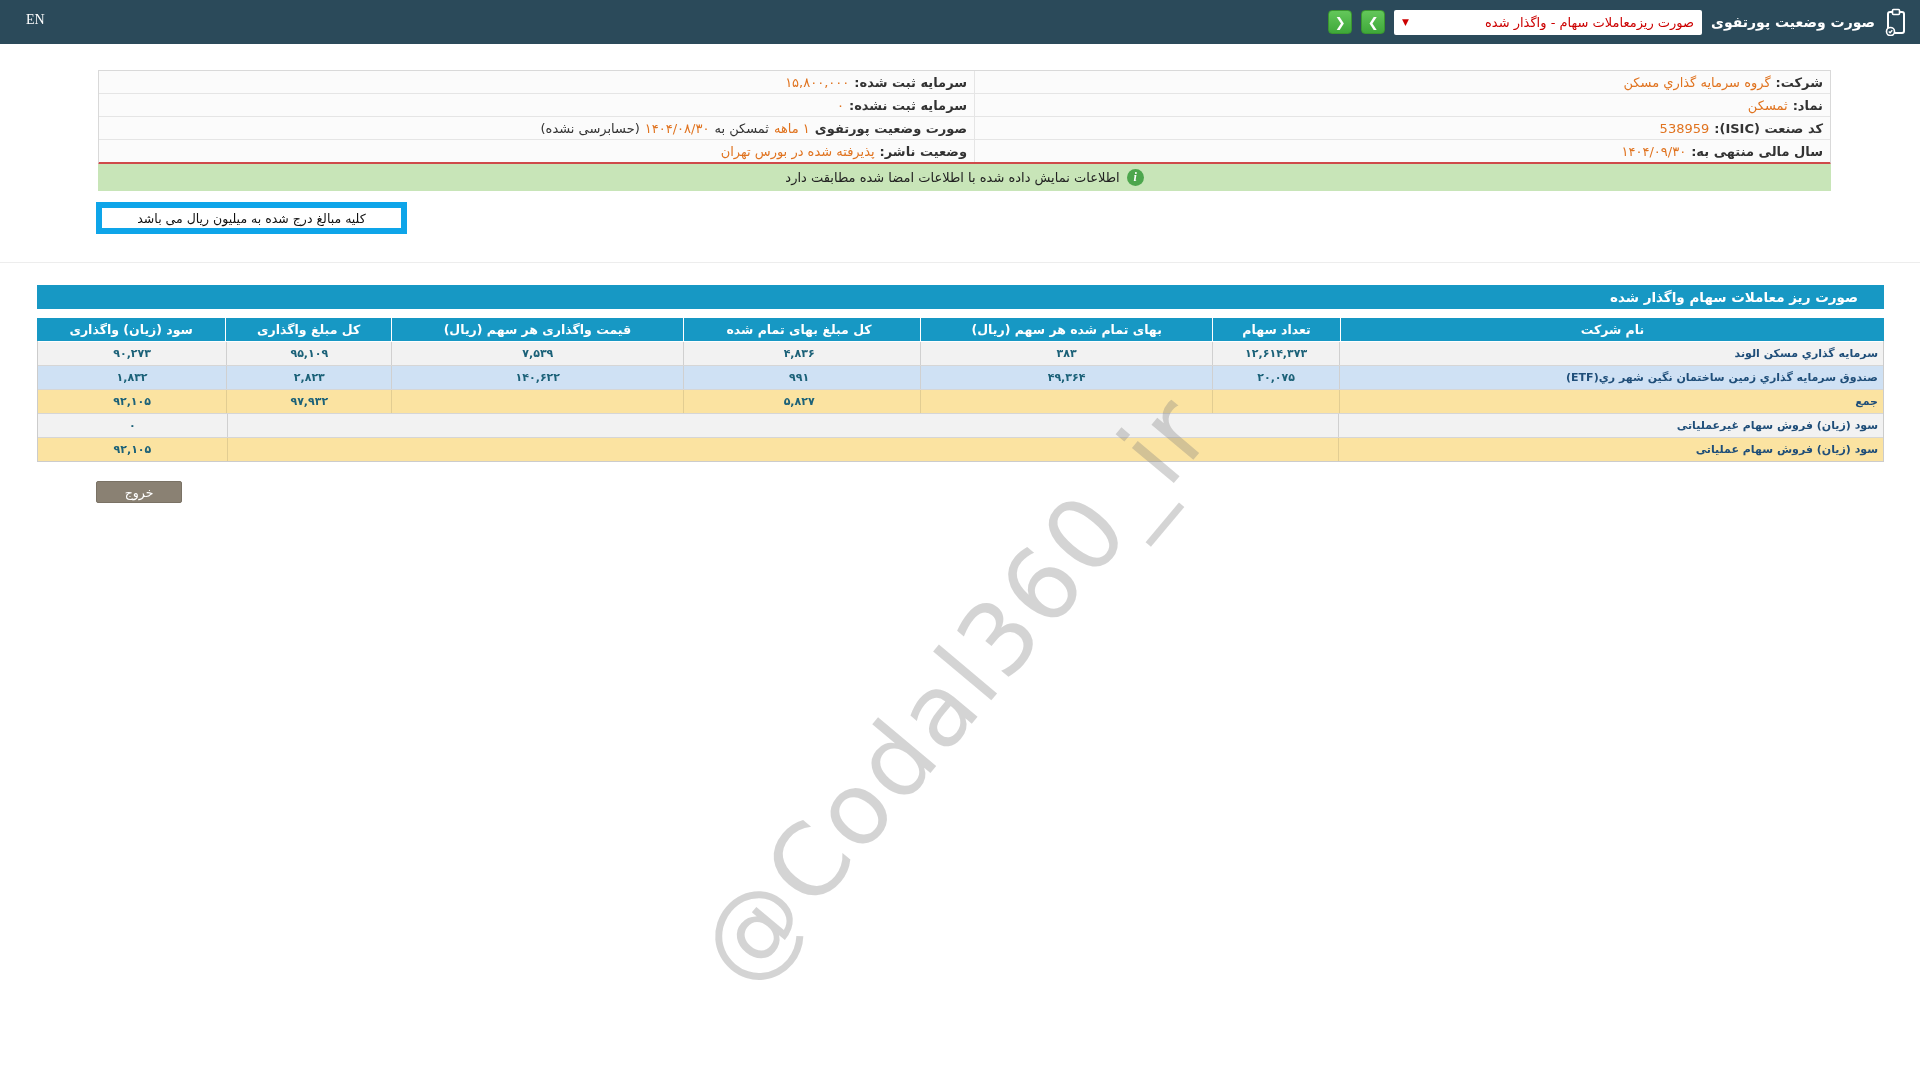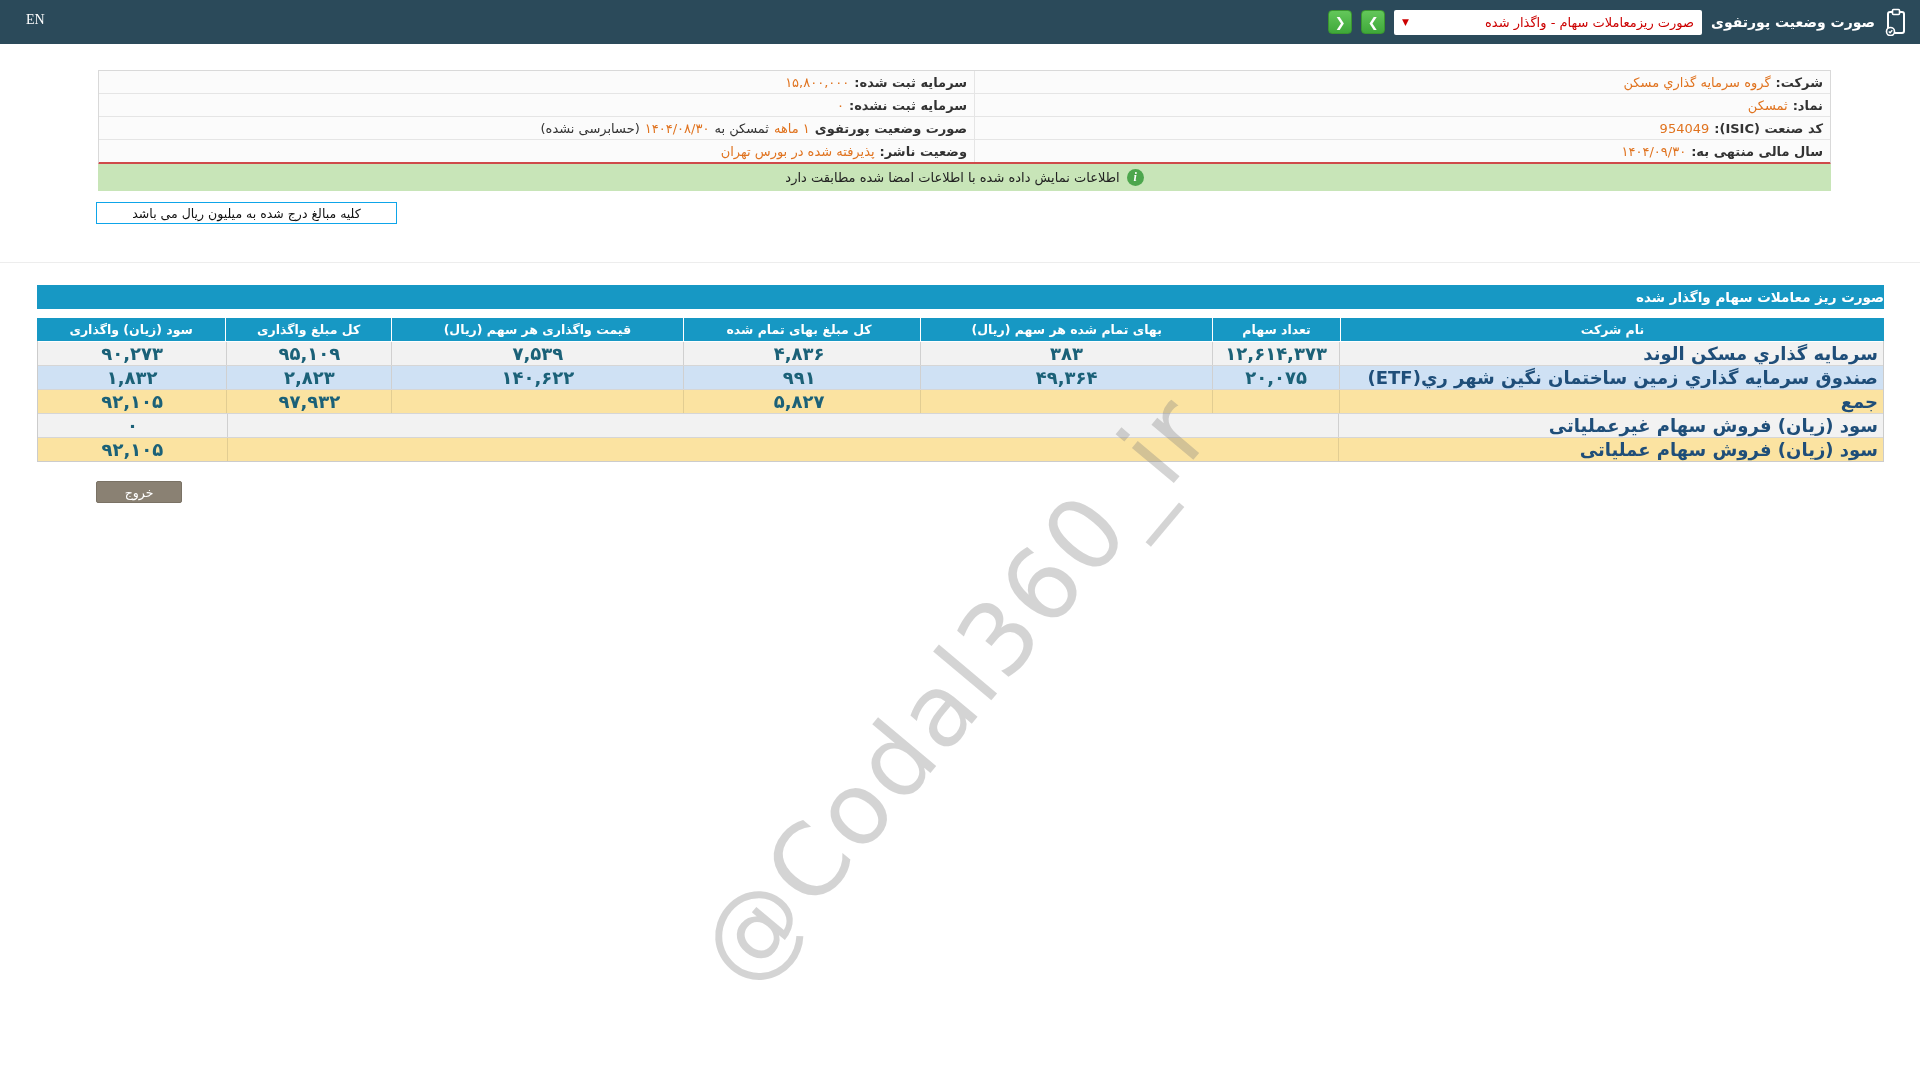--- a/index.html
+++ b/index.html
@@ -38,36 +38,36 @@
   .plain{color:#333;white-space:nowrap;}
   
   .banner{position:absolute;top:164px;left:98px;width:1733px;height:27px;background:#c8e5b8;
     display:flex;align-items:center;justify-content:center;gap:7px;direction:rtl;}
   .banner-icon{width:17px;height:17px;border-radius:50%;background:#4da64d;color:#fff;
     font-weight:bold;font-size:12px;display:flex;align-items:center;justify-content:center;
     font-family:"Liberation Serif",serif;font-style:italic;flex:0 0 auto;}
   .banner-text{font-size:13px;font-weight:normal;color:#222;}
   
   .unit-note{position:absolute;top:202px;left:96px;width:299px;height:20px;background:#fff;
-    border:1px solid #0ea5e9;display:flex;align-items:center;justify-content:center;
+    border:6px solid #0ea5e9;display:flex;align-items:center;justify-content:center;
     font-size:12.5px;color:#111;box-sizing:content-box;}
   .soft-divider{position:absolute;top:262px;left:0;width:1920px;height:0;
     border-top:1px solid #ededed;}
   
   .main-table{position:absolute;top:285px;left:37px;width:1847px;}
   .t-title{height:24px;background:#1798c4;color:#fff;font-weight:bold;font-size:13.5px;
-    display:flex;align-items:center;padding-right:0;box-sizing:border-box;}
+    display:flex;align-items:center;padding-right:26px;box-sizing:border-box;}
   .t-head{margin-top:9px;display:flex;direction:rtl;height:23px;background:#1798c4;}
   .t-head .cell{color:#fff;font-weight:bold;font-size:12.5px;display:flex;align-items:center;
     justify-content:center;border-left:1px solid #ffffff;box-sizing:border-box;white-space:nowrap;}
   .t-head .cell:last-child{border-left:none;text-align:center;}
   .t-body{border:1px solid #cccccc;border-top:none;box-sizing:border-box;}
   .t-row{display:flex;direction:rtl;height:24px;border-top:1px solid #d6d6d6;box-sizing:border-box;}
   .t-row:first-child{border-top:1px solid #ffffff;}
-  .t-row .cell{display:flex;align-items:center;justify-content:center;font-size:18px;
+  .t-row .cell{display:flex;align-items:center;justify-content:center;font-size:11px;
     font-weight:bold;color:#1b6178;border-left:1px solid #d0d0d0;box-sizing:border-box;
     white-space:nowrap;overflow:hidden;}
   .t-row .cell:last-child{border-left:none;}
   .t-row .cell.name{justify-content:flex-start;padding-right:5px;color:#1f4e79;}
   .bg-gray{background:#f2f2f2;}
   .bg-blue{background:#cfe1f4;}
   .bg-yellow{background:#fbe3a1;}
   .bg-yellow .cell{border-left-color:#e2cd92;}
   
   .c-name{width:546px;}
@@ -128,21 +128,21 @@
       <span class="val">ثمسکن</span>
     </div>
     <div class="info-cell-l">
       <span class="lbl">سرمایه ثبت نشده:</span>
       <span class="val">۰</span>
     </div>
   </div>
   <div class="info-row">
     <div class="info-cell-r">
       <span class="lbl">کد صنعت (ISIC):</span>
-      <span class="val">954049</span>
+      <span class="val">538959</span>
     </div>
     <div class="info-cell-l">
       <span class="lbl">صورت وضعیت پورتفوی</span>
       <span class="val">۱ ماهه</span>
       <span class="plain">ثمسکن به</span>
       <span class="val">۱۴۰۴/۰۸/۳۰</span>
       <span class="plain">(حسابرسی نشده)</span>
     </div>
   </div>
   <div class="info-row">

